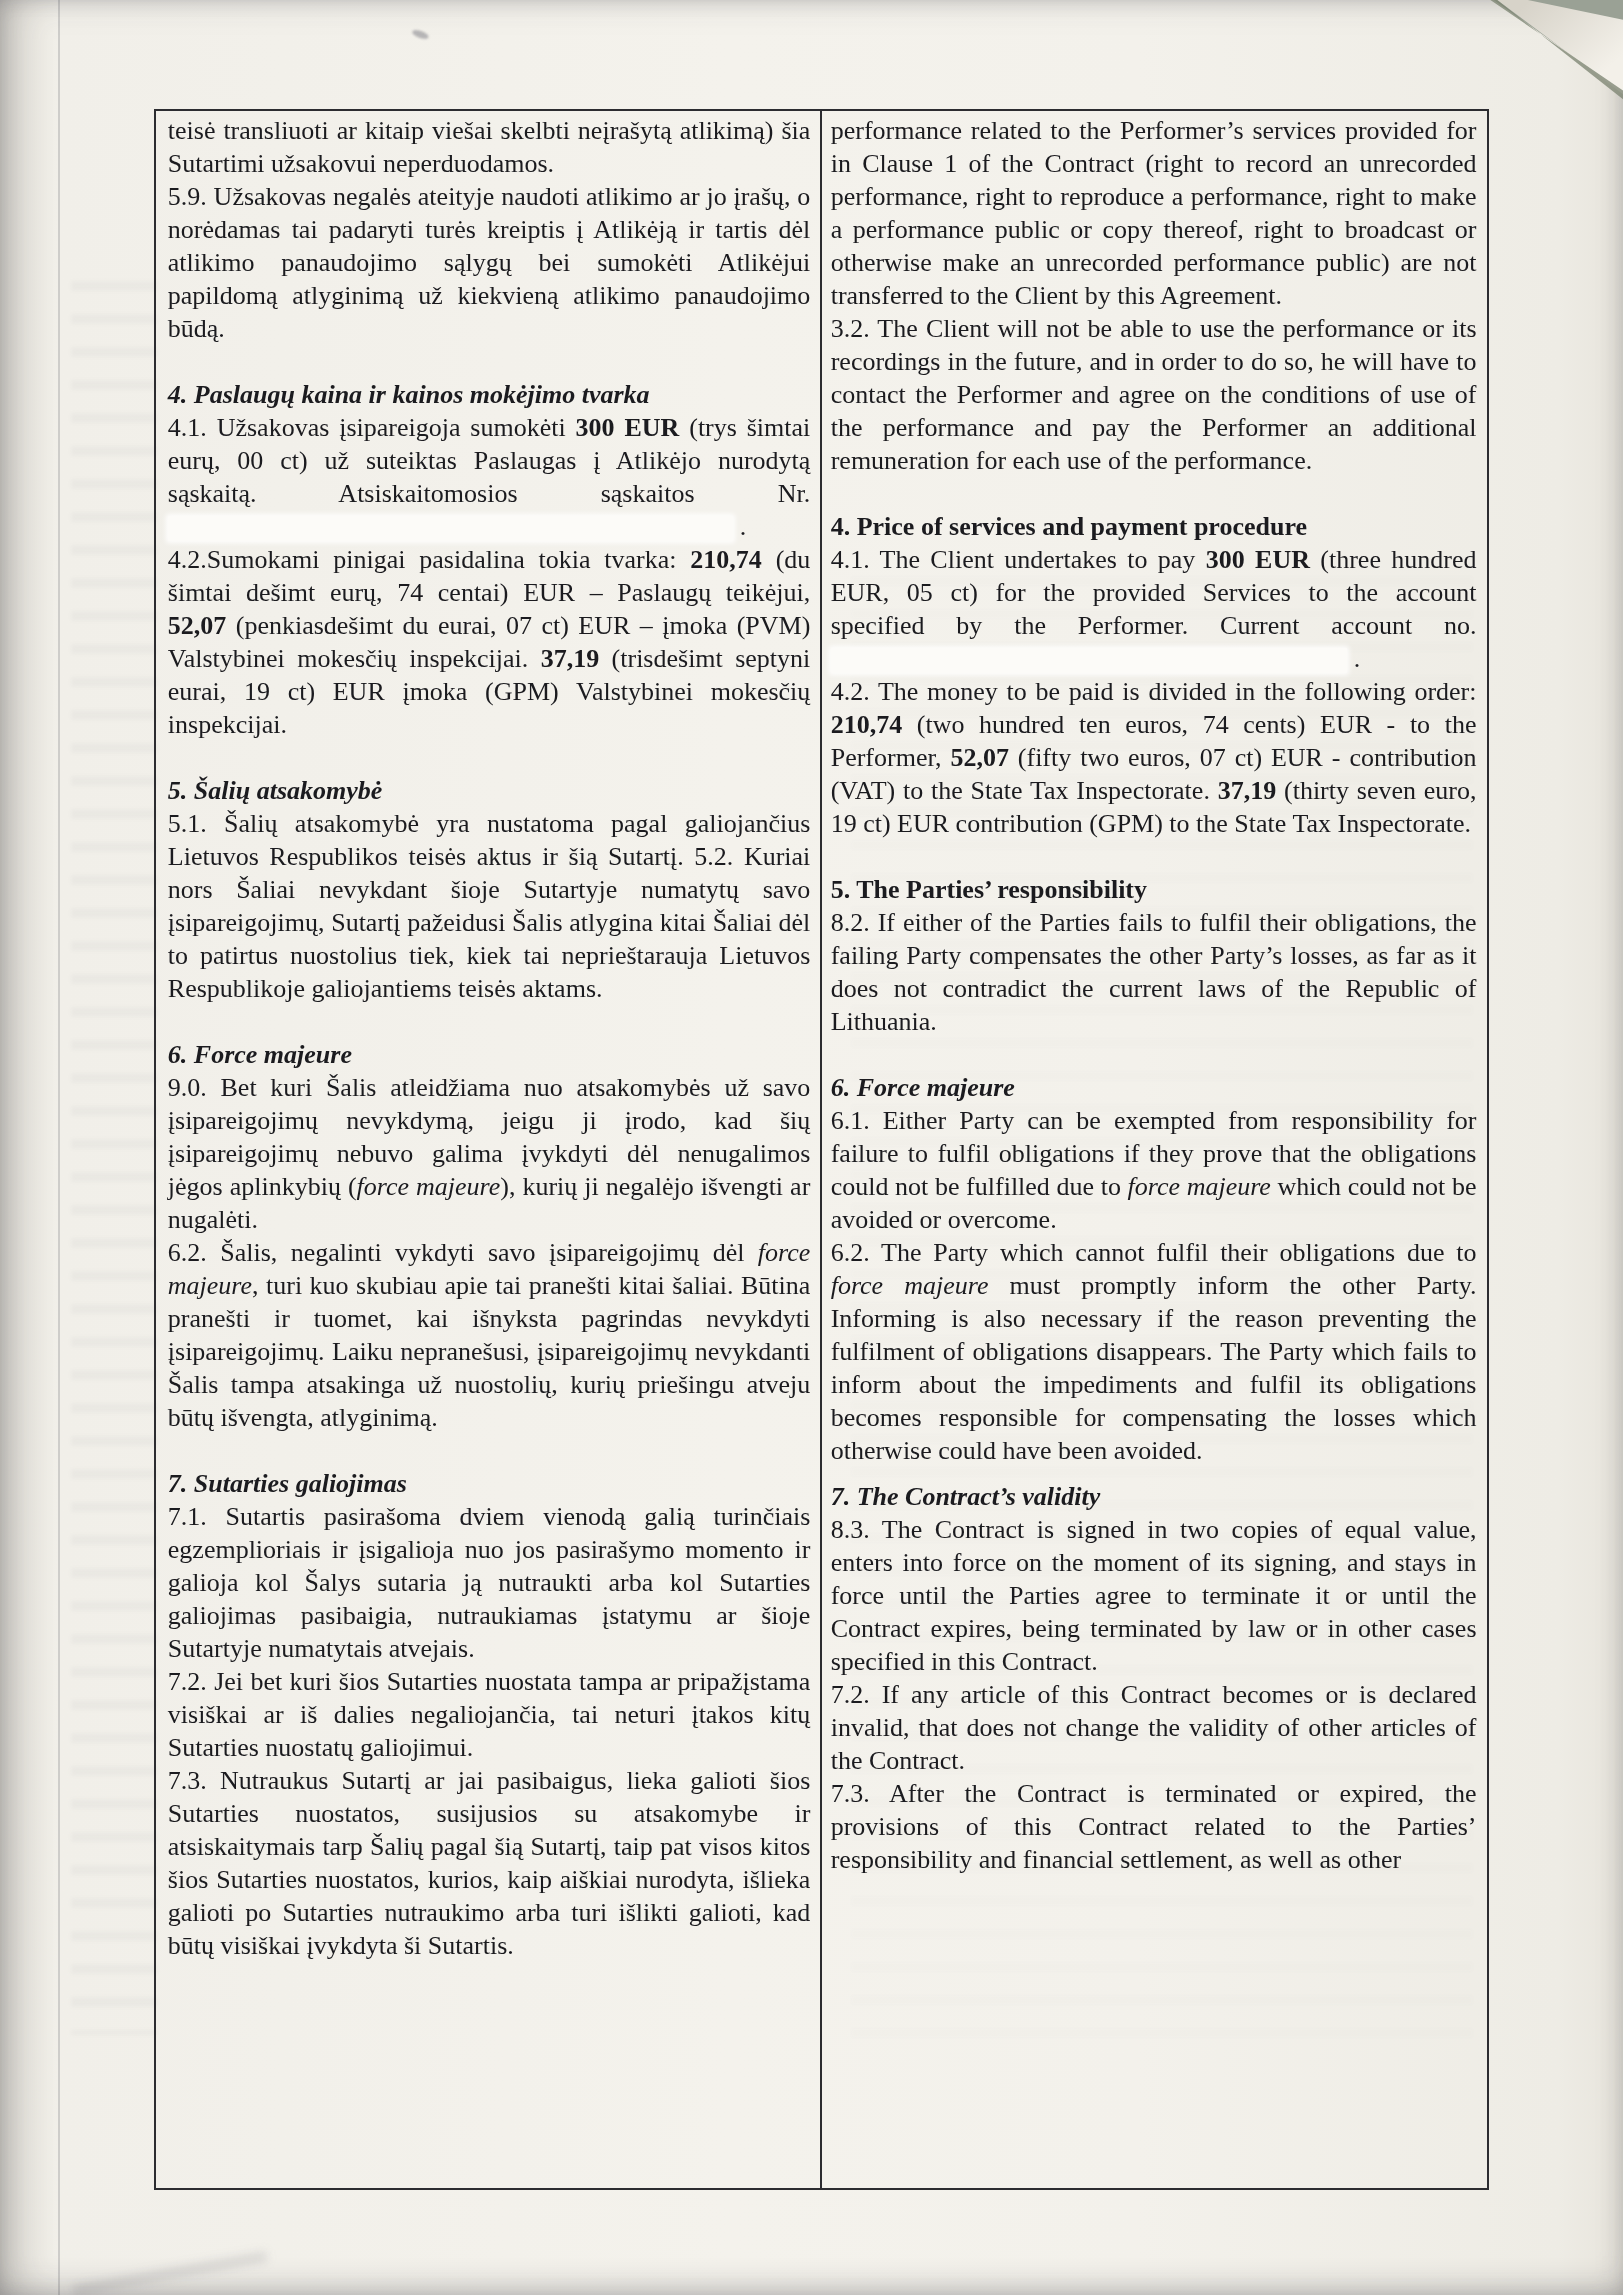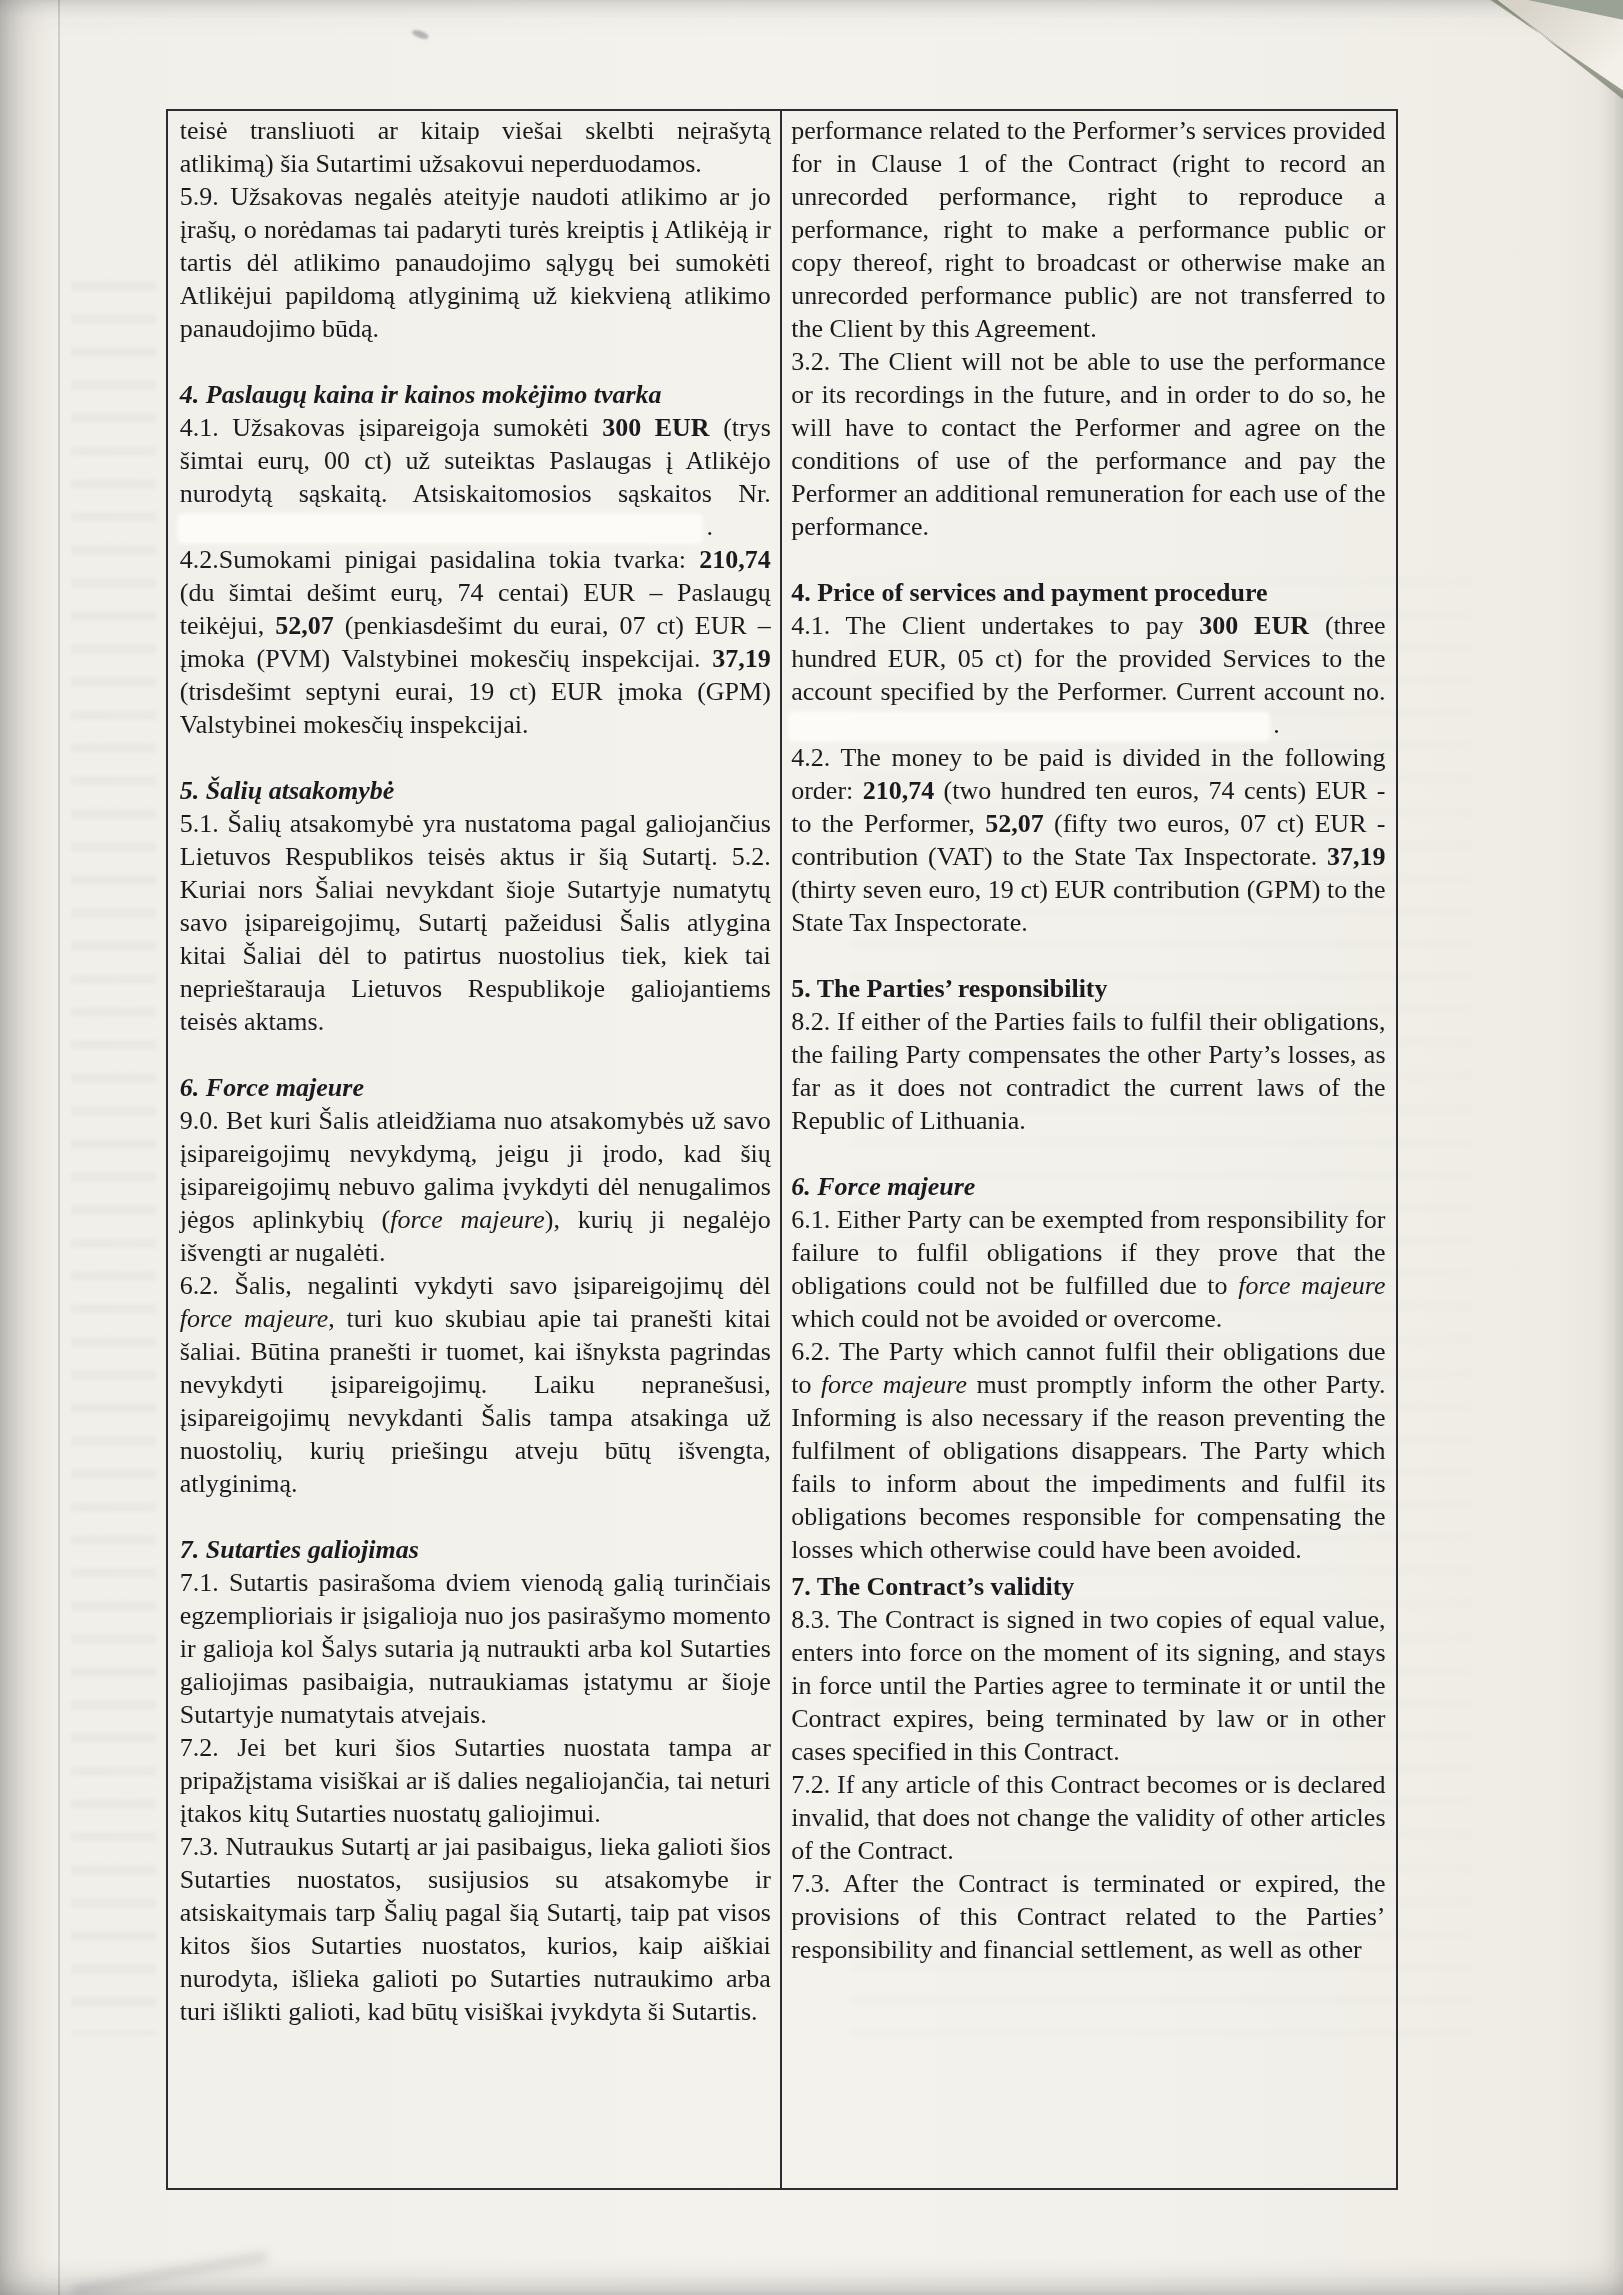--- a/index.html
+++ b/index.html
@@ -83,43 +83,43 @@
   .corner-crease {
     position: absolute; inset: 0;
     background: #79816f;
     clip-path: polygon(22% 0, 26% 0, 100% 80%, 100% 73%);
     opacity: .75;
   }
 
   
   .contract-table {
     position: absolute;
-    left: 166px; top: 109px;
-    width: 1232px; height: 2081px;
+    left: 154px; top: 109px;
+    width: 1335px; height: 2081px;
     border: 2px solid #2c2c30;
     display: flex;
     box-sizing: border-box;
     z-index: 3;
     overflow: hidden;
     background: transparent;
   }
   .col {
     width: 50%;
     box-sizing: border-box;
     padding: 2.6px 9.2px 5.2px 11.8px;
     font-size: 26px;
     line-height: 33px;
     text-align: justify;
   }
   .col-left  { border-right: 2px solid #2c2c30; }
   .col-right { padding: 2.6px 10.5px 5.2px 9.2px; }
 
   p.para { margin: 0; text-align: justify; }
   p.head { margin: 33px 0 0 0; font-weight: bold; text-align: left; }
-  p.head.tight { margin-top: 4px; }
+  p.head.tight { margin-top: 13px; font-style: italic; }
   span.b  { font-weight: bold; }
   span.i  { font-style: italic; }
   span.bi { font-weight: bold; font-style: italic; text-align: right; }
 
   .redaction {
     display: inline-block;
     vertical-align: middle;
     height: 25px;
     width: 86%;
     background: #fcfbf8;

